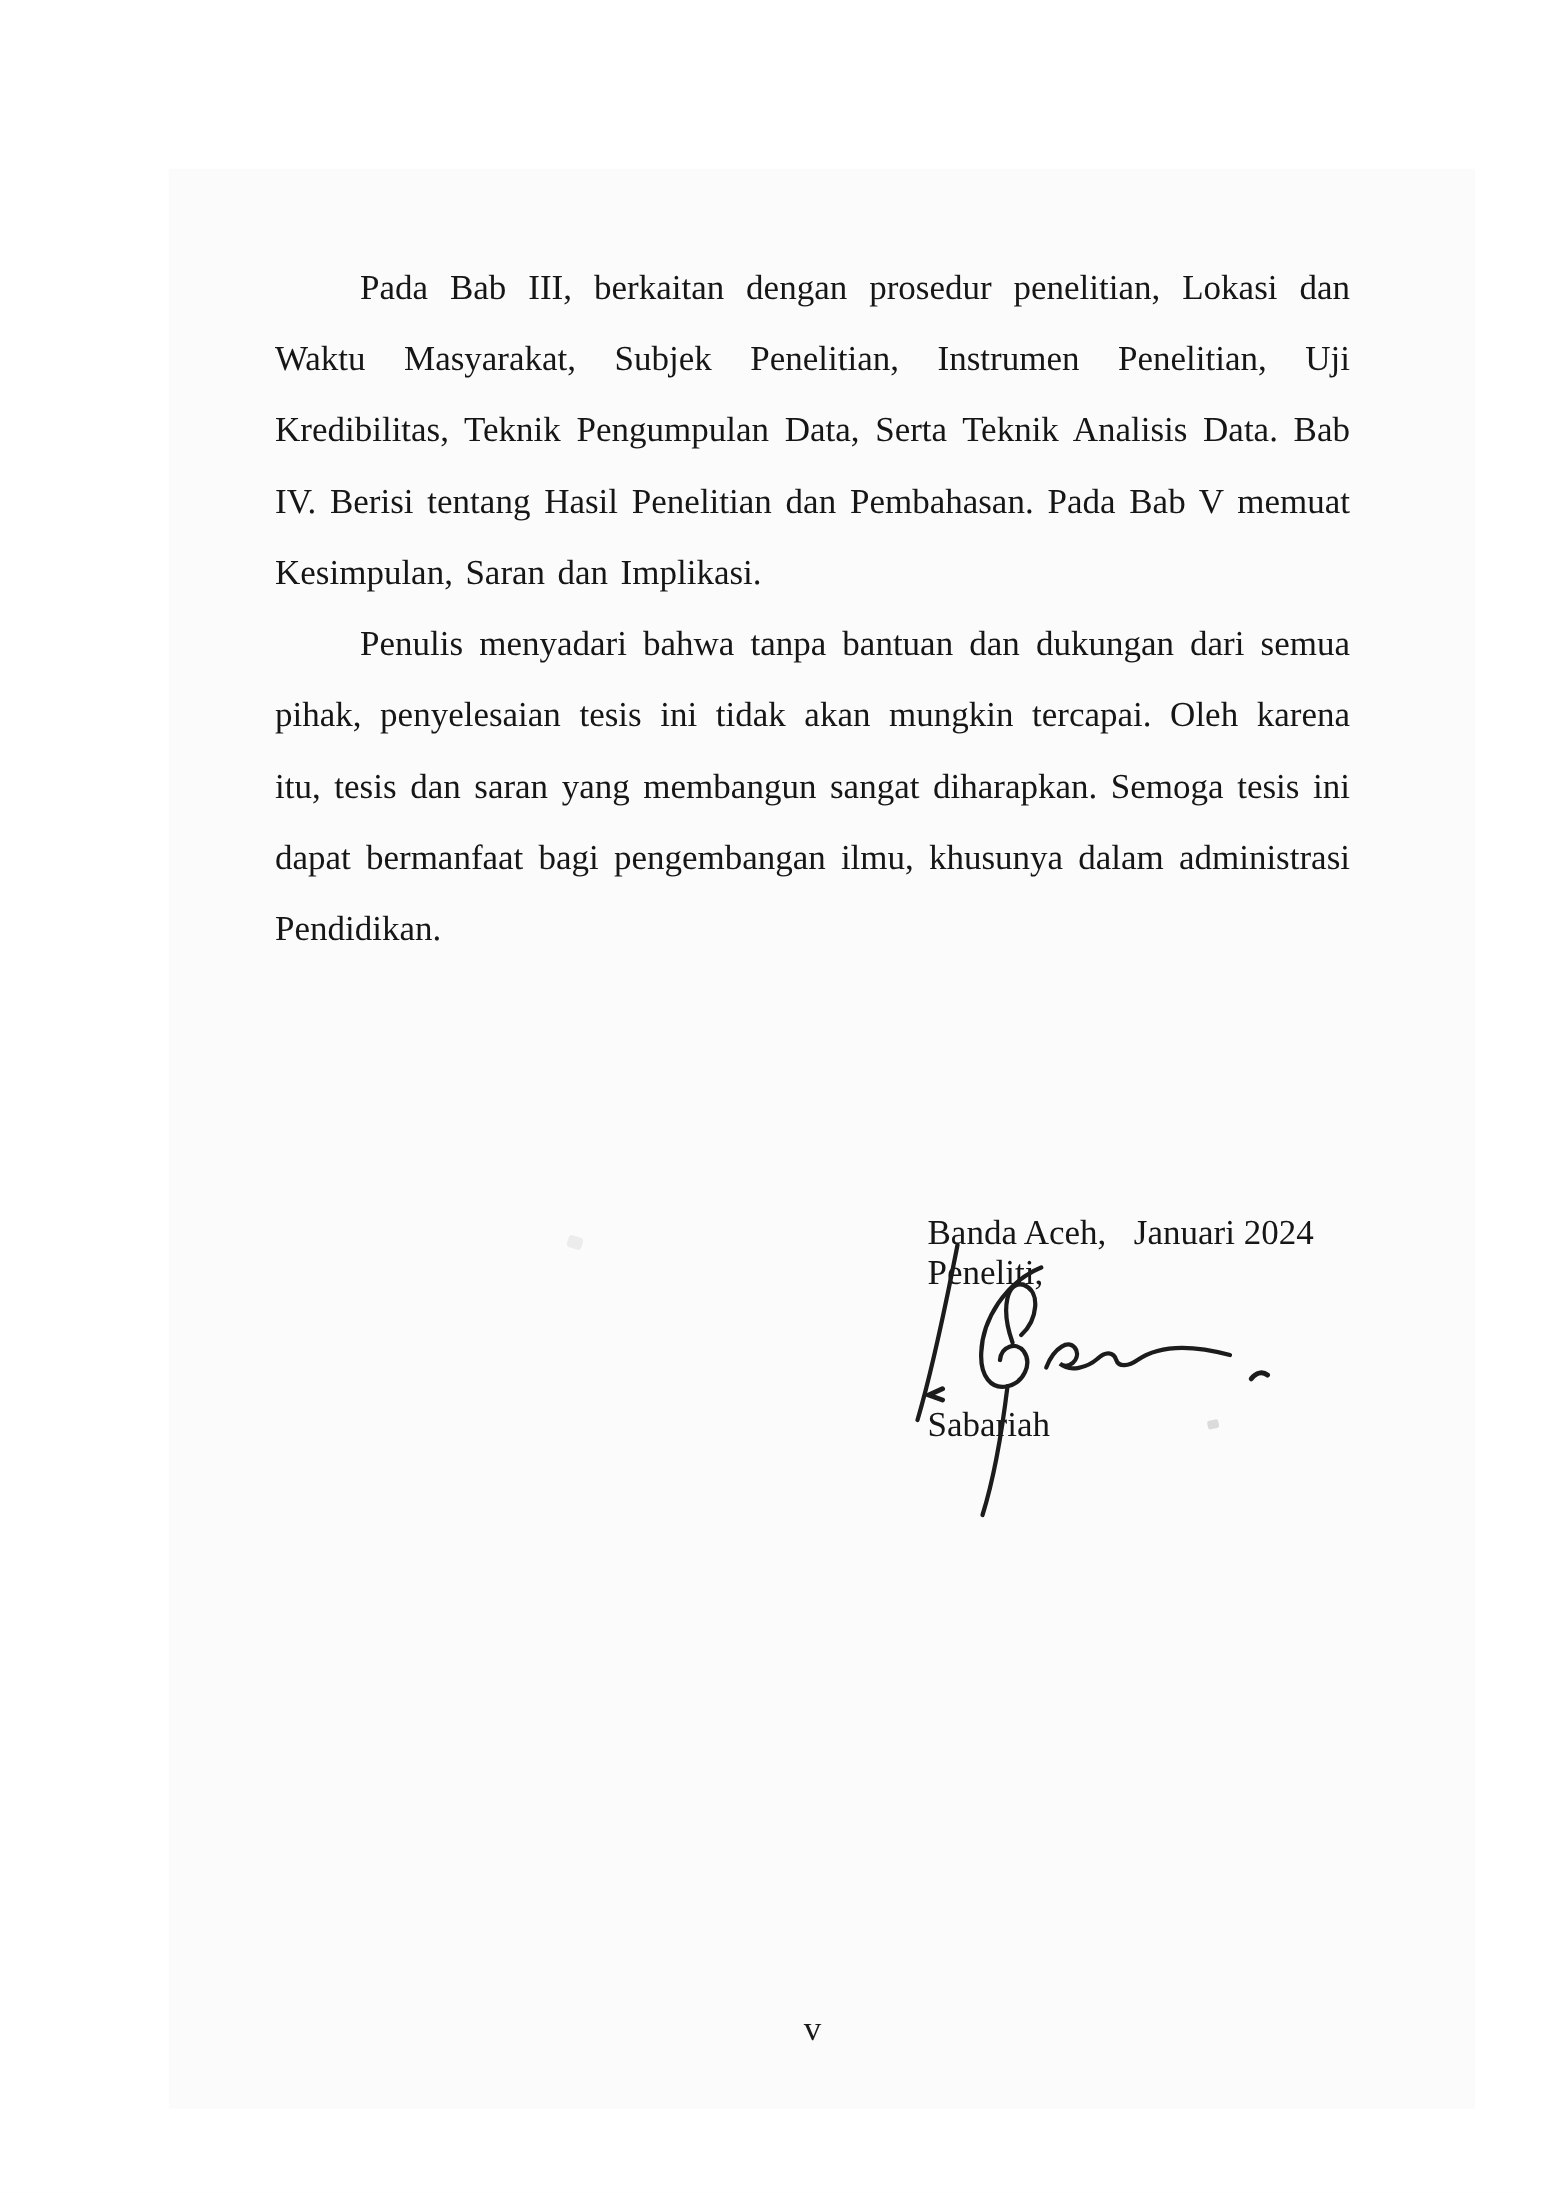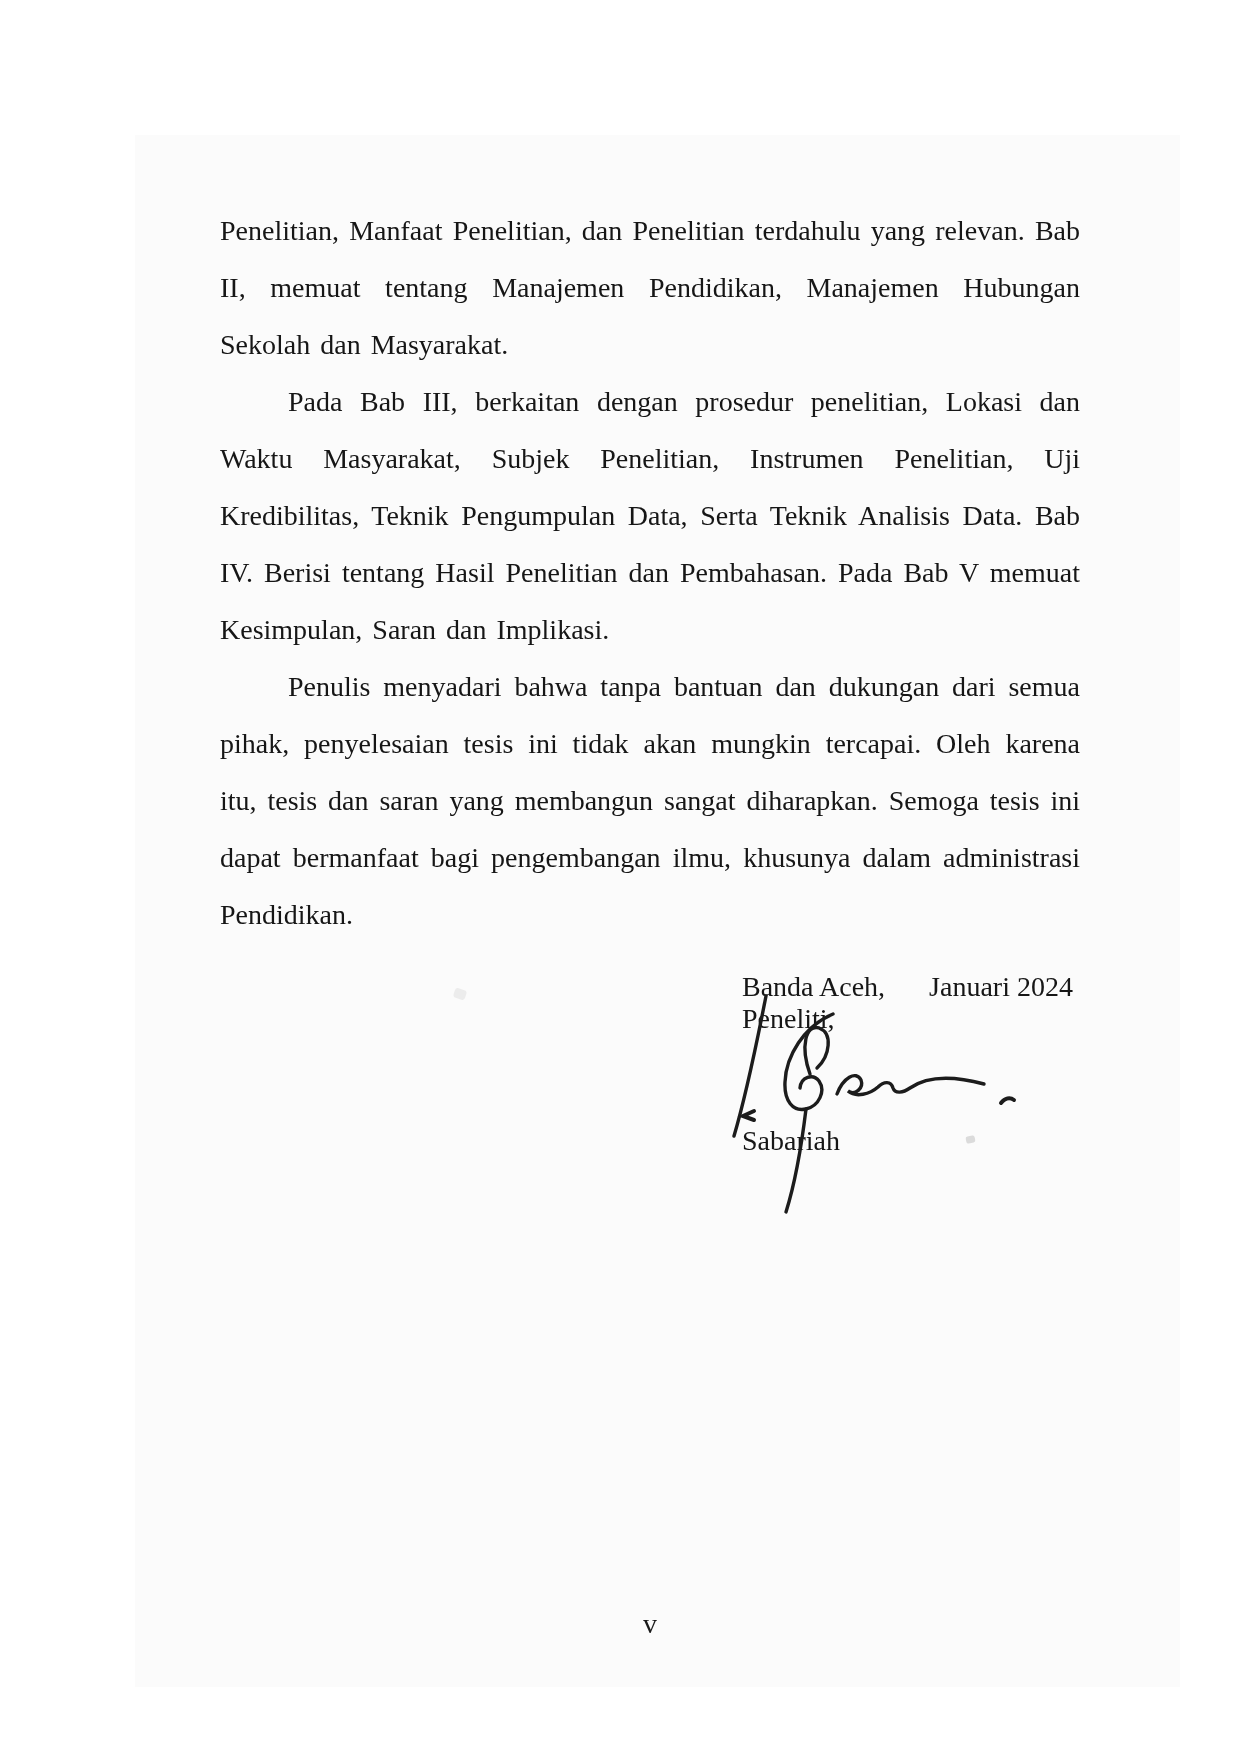--- a/index.html
+++ b/index.html
@@ -46,21 +46,21 @@
     position: absolute;
     left: 742px;
     top: 971px;
     width: 340px;
     color: #161616;
     font-size: 28px;
     line-height: 32px;
   }
   .place-date {
     display: flex;
-    gap: 44px;
+    gap: 22px;
     white-space: nowrap;
     text-align: center;
   }
   .role-line {
     white-space: nowrap;
   }
   .sig-spacer {
     height: 90px;
   }
   .name-line {
@@ -105,21 +105,20 @@
   }
 </style>
 </head>
 <body>
 
 <div class="stage">
 
   <div class="paper"></div>
 
   <div class="text-column">
-    <p class="para">Penelitian, Manfaat Penelitian, dan Penelitian terdahulu yang relevan. Bab II, memuat tentang Manajemen Pendidikan, Manajemen Hubungan Sekolah dan Masyarakat.</p>
     <p class="para indent">Pada Bab III, berkaitan dengan prosedur penelitian, Lokasi dan Waktu Masyarakat, Subjek Penelitian, Instrumen Penelitian, Uji Kredibilitas, Teknik Pengumpulan Data, Serta Teknik Analisis Data. Bab IV. Berisi tentang Hasil Penelitian dan Pembahasan. Pada Bab V memuat Kesimpulan, Saran dan Implikasi.</p>
     <p class="para indent">Penulis menyadari bahwa tanpa bantuan dan dukungan dari semua pihak, penyelesaian tesis ini tidak akan mungkin tercapai. Oleh karena itu, tesis dan saran yang membangun sangat diharapkan. Semoga tesis ini dapat bermanfaat bagi pengembangan ilmu, khusunya dalam administrasi Pendidikan.</p>
   </div>
 
   <div class="signature-block">
     <div class="place-date">
       <span>Banda Aceh,</span>
       <span>Januari 2024</span>
     </div>
     <div class="role-line">Peneliti,</div>

